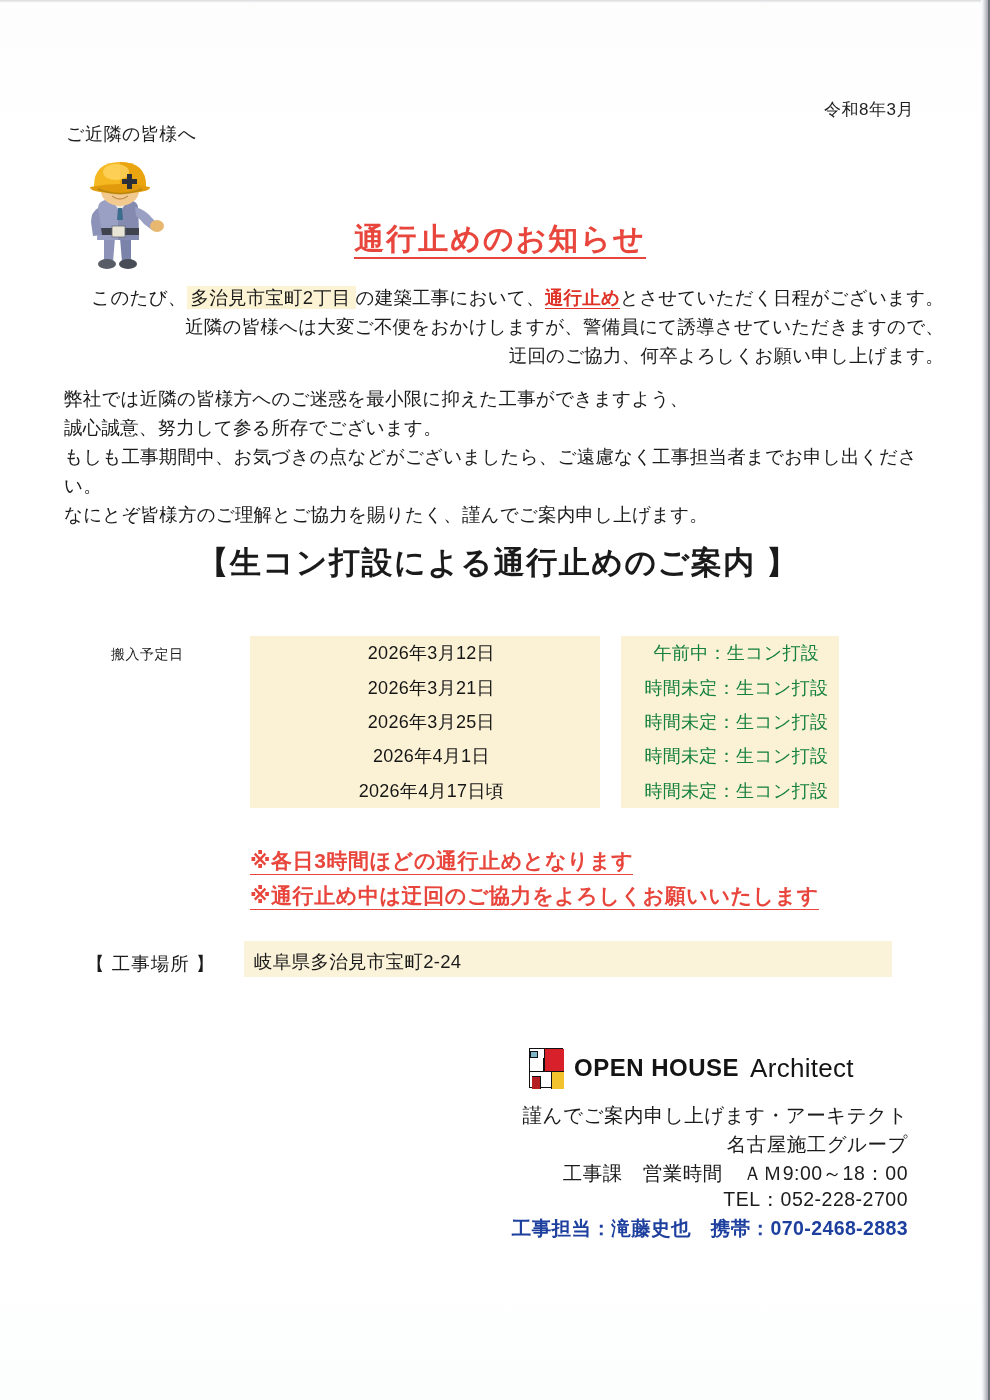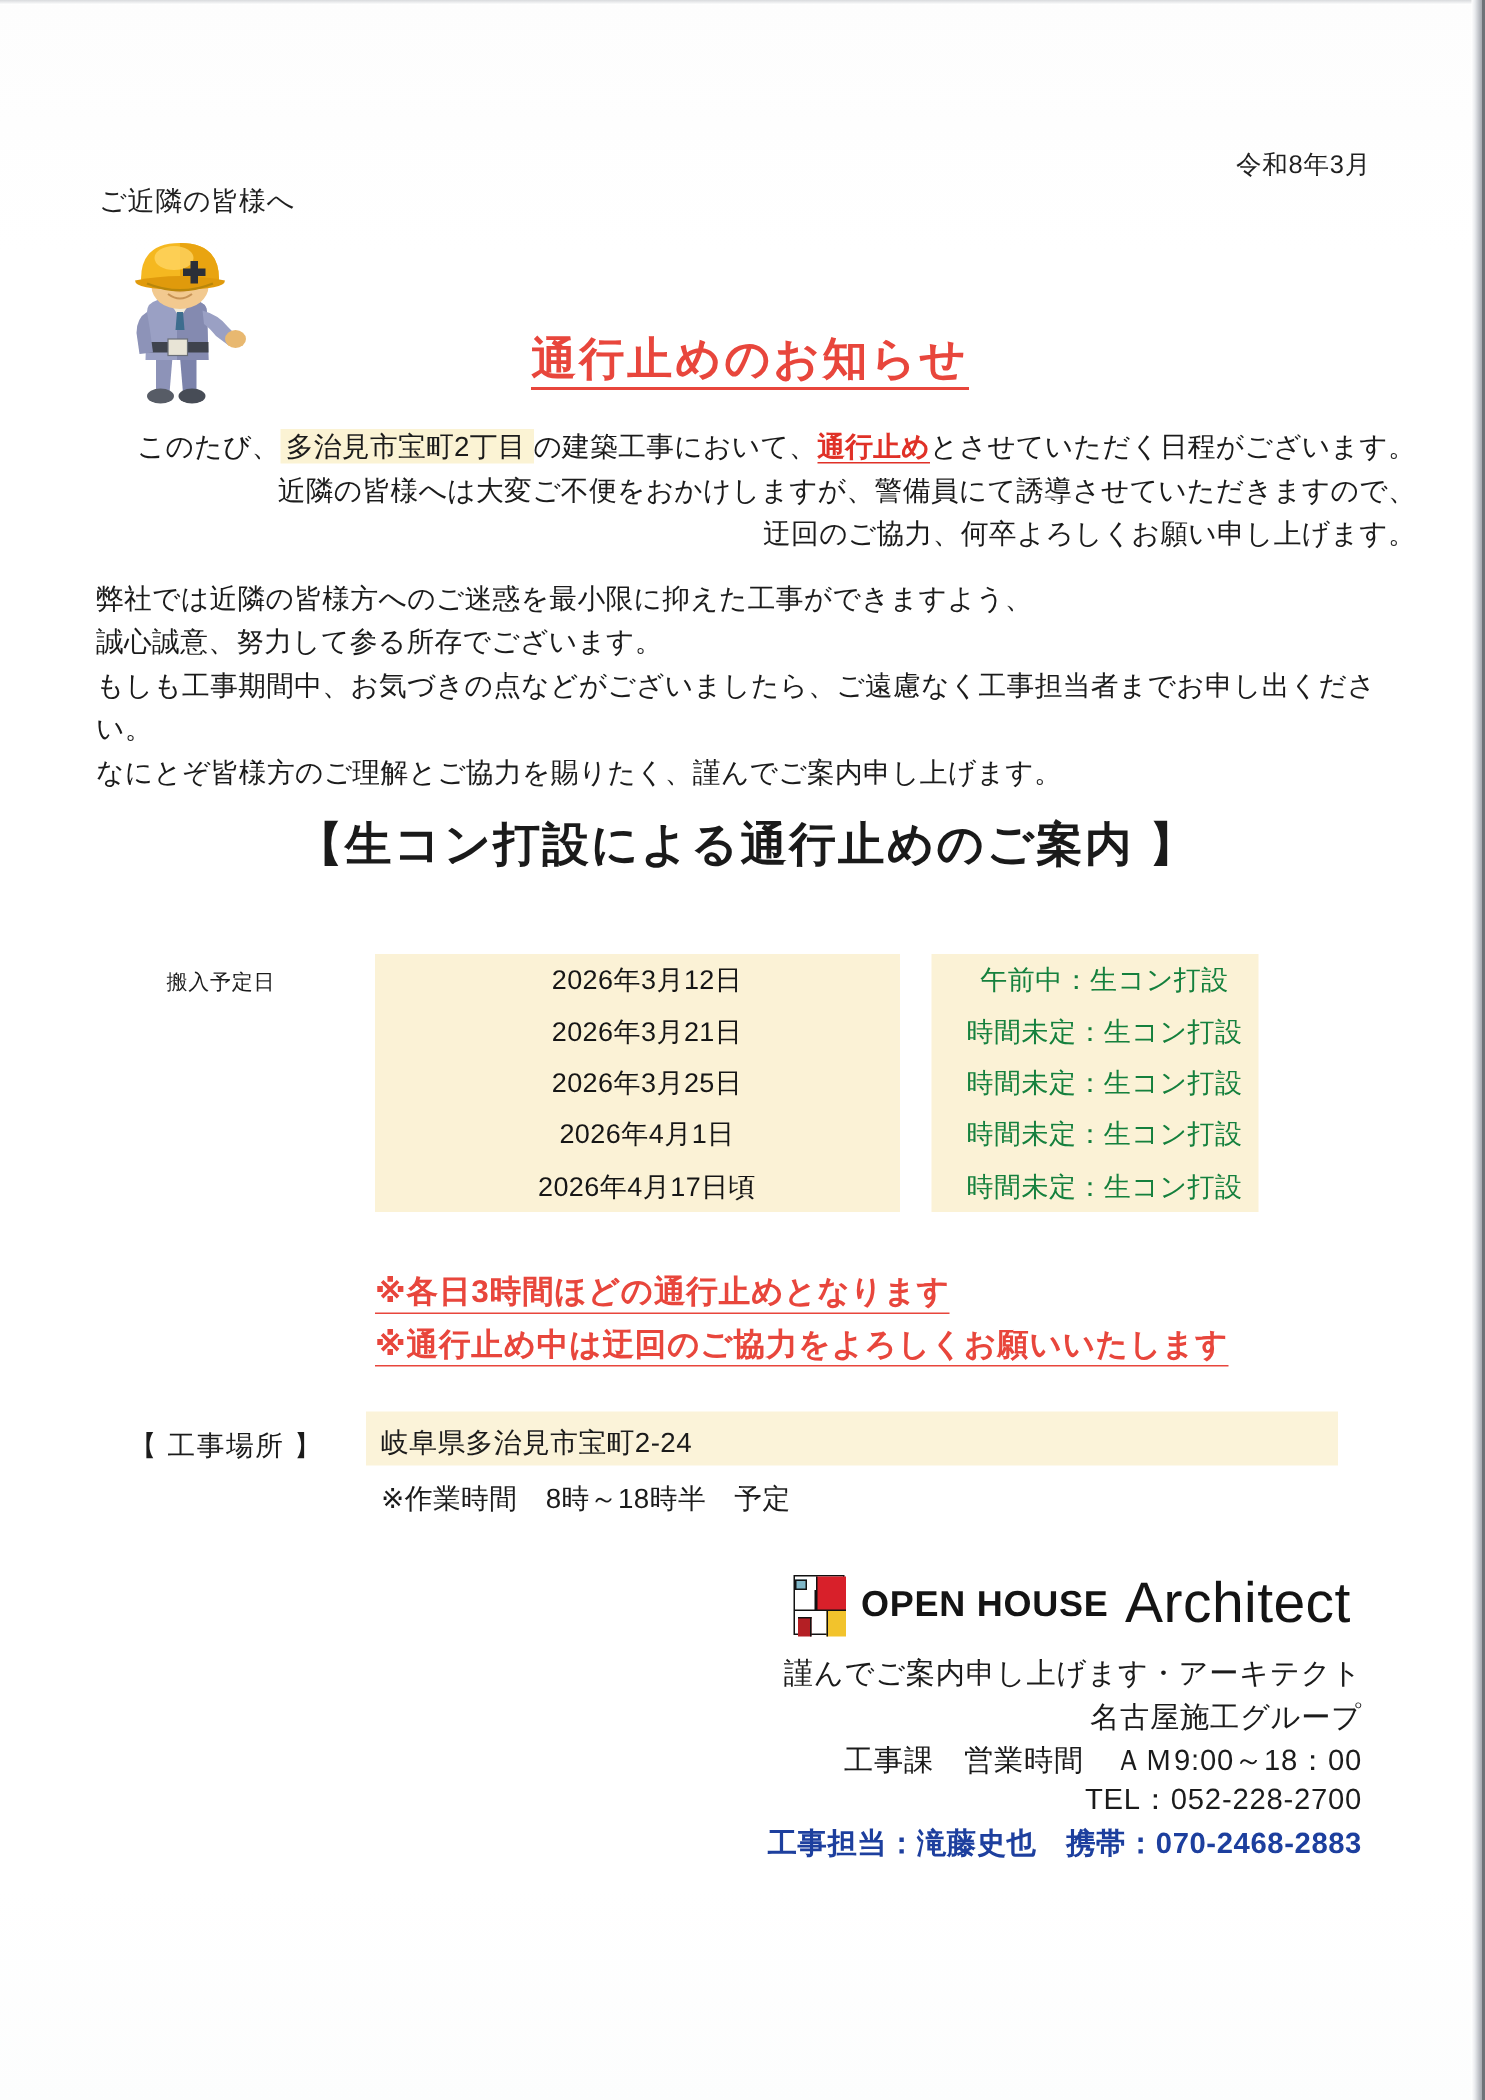--- a/index.html
+++ b/index.html
@@ -245,21 +245,21 @@
   .lm-white-tl  { left: 0;    top: 9px;  width: 14px; height: 14px; background: #ffffff; border-bottom: 1.5px solid #111; border-right: 1.5px solid #111; }
   .lm-yellow    { left: 21px; top: 23px; width: 13px; height: 17px; background: #f2c32c; border-left: 1.5px solid #111; }
   .lm-darkred   { left: 2px;  top: 27px; width: 9px;  height: 13px; background: #b41f24; border-top: 1.5px solid #111; border-right: 1.5px solid #111; }
   .logo-open {
     font-size: 24px;
     font-weight: bold;
     letter-spacing: 0.5px;
     color: #141414;
   }
   .logo-arch {
-    font-size: 38px;
+    font-size: 26px;
     font-weight: normal;
     letter-spacing: 0.3px;
     color: #141414;
     margin-left: 11px;
   }
 
   
   .company-line {
     right: 82px;
     text-align: right;
@@ -387,21 +387,20 @@
   <div class="abs red-note red-note-1">
     <span>※各日3時間ほどの通行止めとなります</span>
   </div>
   <div class="abs red-note red-note-2">
     <span>※通行止め中は迂回のご協力をよろしくお願いいたします</span>
   </div>
 
   <div class="abs site-label">【 工事場所 】</div>
   <div class="abs site-addr-bg"></div>
   <div class="abs site-addr">岐阜県多治見市宝町2-24</div>
-  <div class="abs site-hours">※作業時間　8時～18時半　予定</div>
 
   <div class="abs logo-wrap">
     <div class="logo-mark">
       <div class="lm lm-red-big"></div>
       <div class="lm lm-white-tl"></div>
       <div class="lm lm-teal"></div>
       <div class="lm lm-yellow"></div>
       <div class="lm lm-darkred"></div>
     </div>
     <div class="logo-open">OPEN HOUSE</div>

